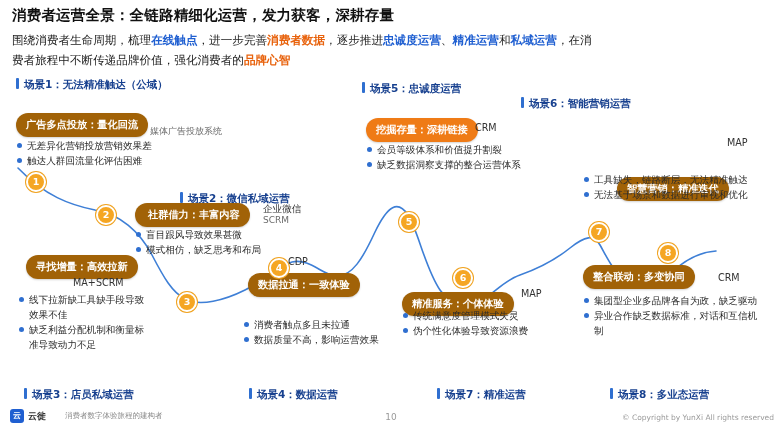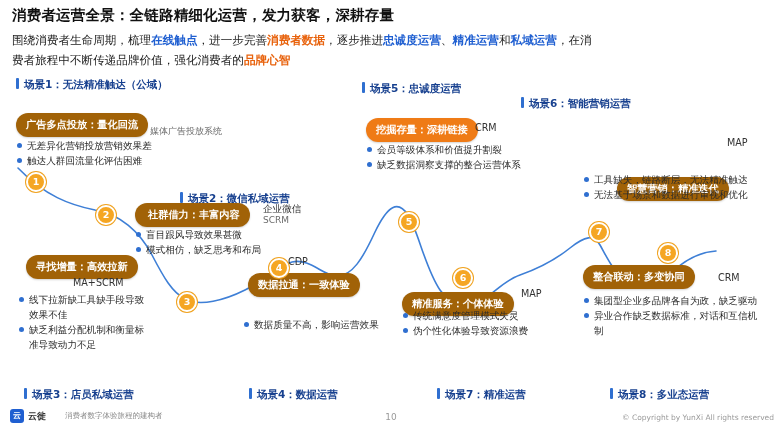--- a/index.html
+++ b/index.html
@@ -163,20 +163,21 @@
   <div class="bullets wrap" style="left:18px;top:292px;width:130px;">
     <div>线下拉新缺工具缺手段导致效果不佳</div>
     <div>缺乏利益分配机制和衡量标准导致动力不足</div>
   </div>
 
   <div class="pill" style="left:248px;top:273px;">
     <span>数据拉通：</span><span>一致体验</span>
   </div>
   <div class="tag bold" style="left:288px;top:256px;">CDP</div>
   <div class="bullets" style="left:243px;top:317px;">
+    <div>消费者触点多且未拉通</div>
     <div>数据质量不高，影响运营效果</div>
   </div>
 
   <div class="pill orange" style="left:366px;top:118px;">
     <span>挖掘存量：</span><span>深耕链接</span>
   </div>
   <div class="tag bold" style="left:475px;top:122px;">CRM</div>
   <div class="bullets" style="left:366px;top:142px;">
     <div>会员等级体系和价值提升割裂</div>
     <div>缺乏数据洞察支撑的整合运营体系</div>

